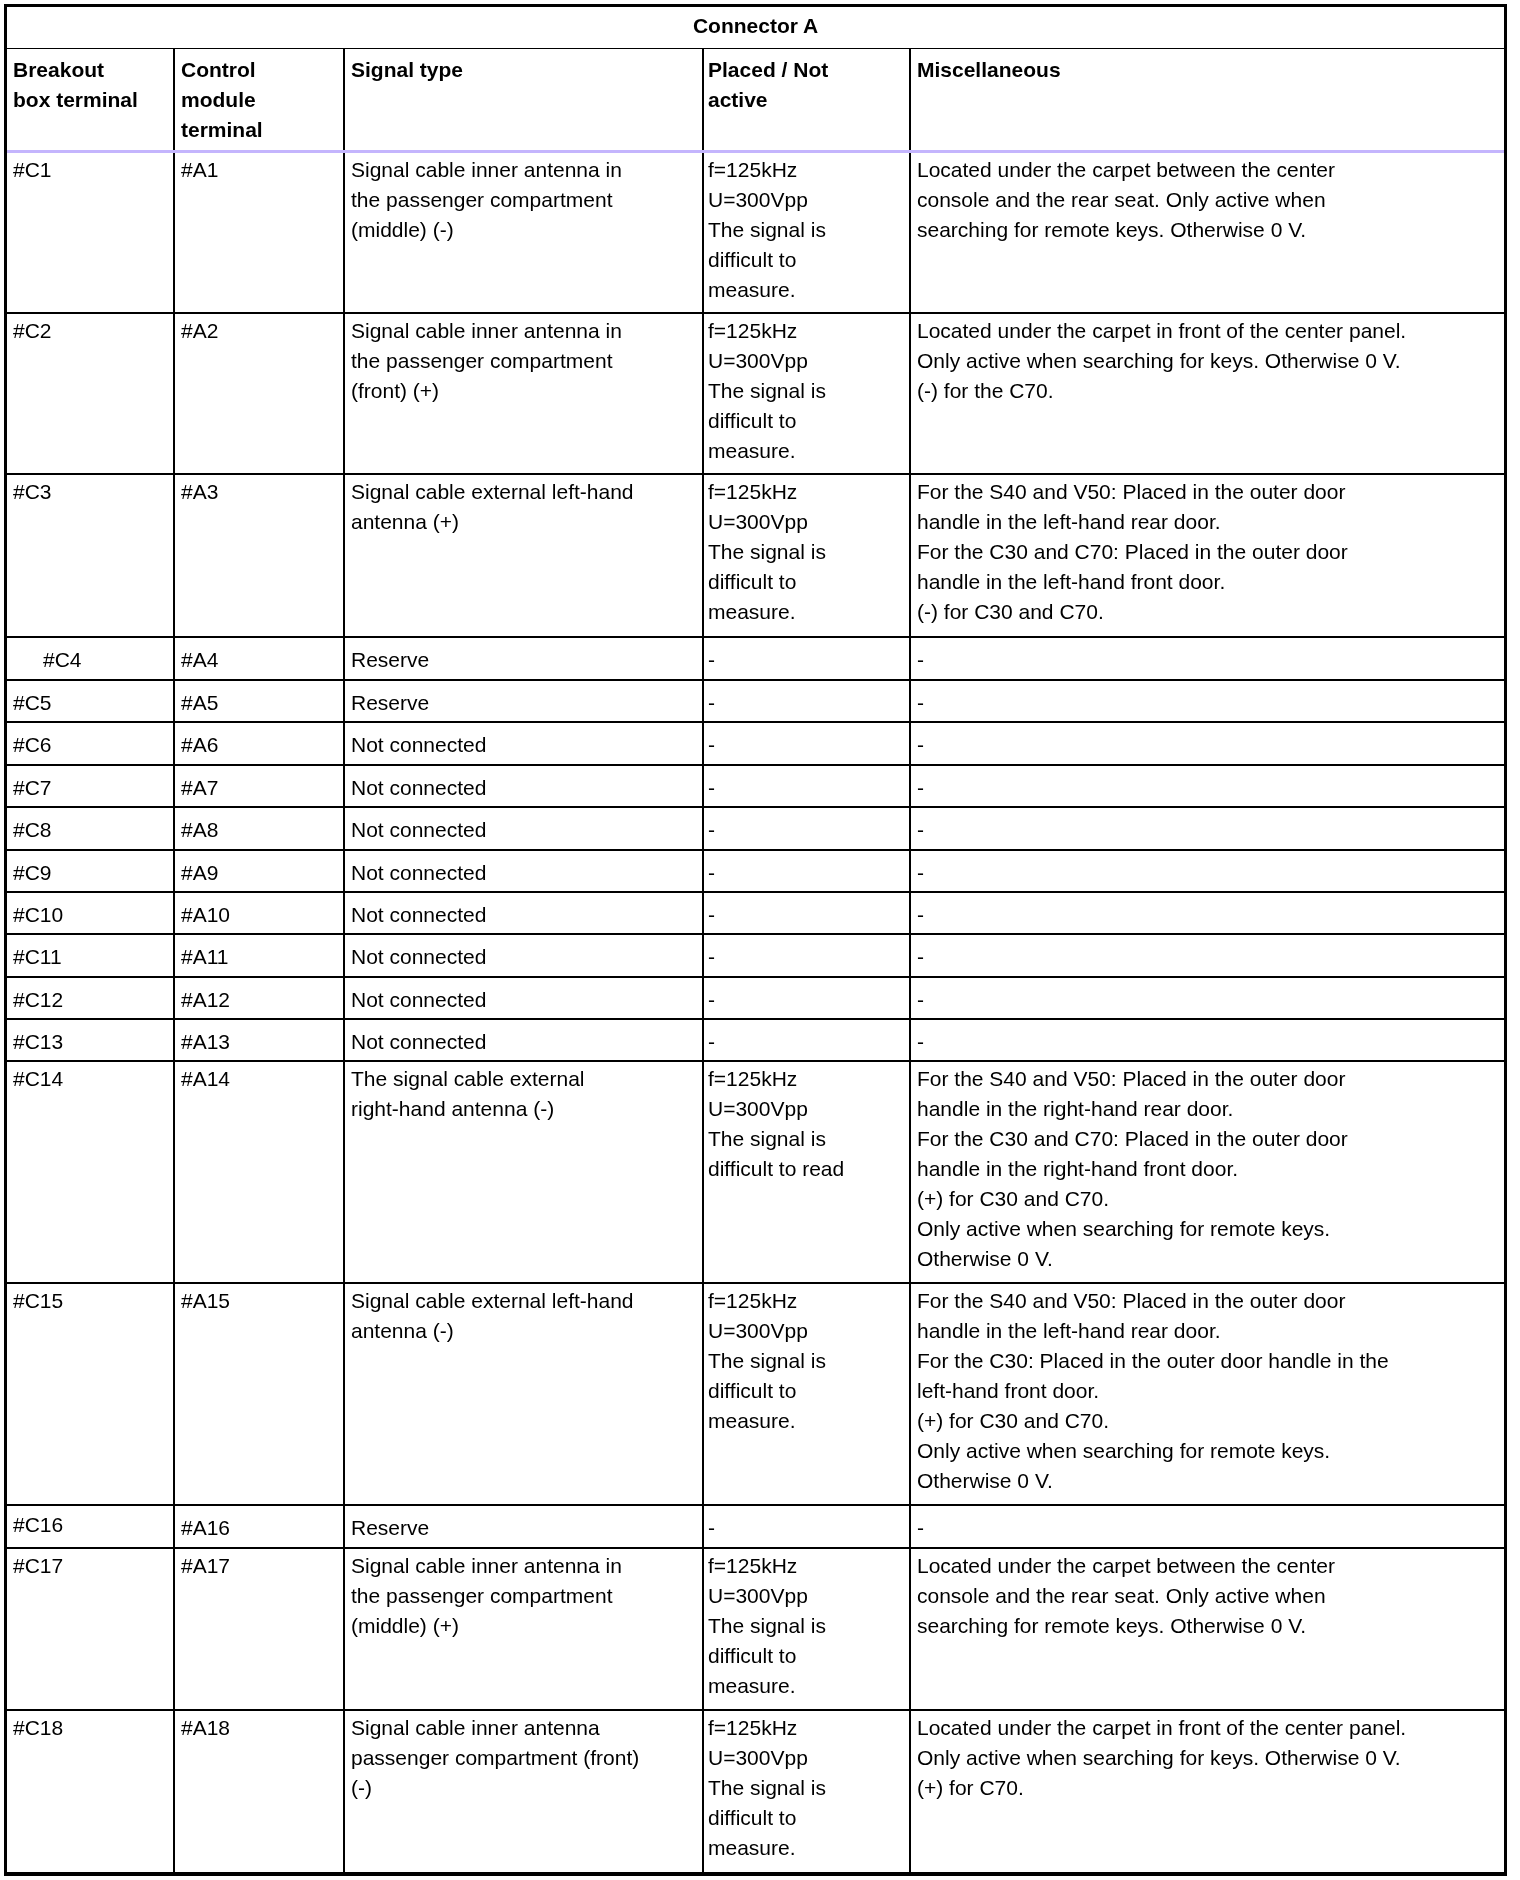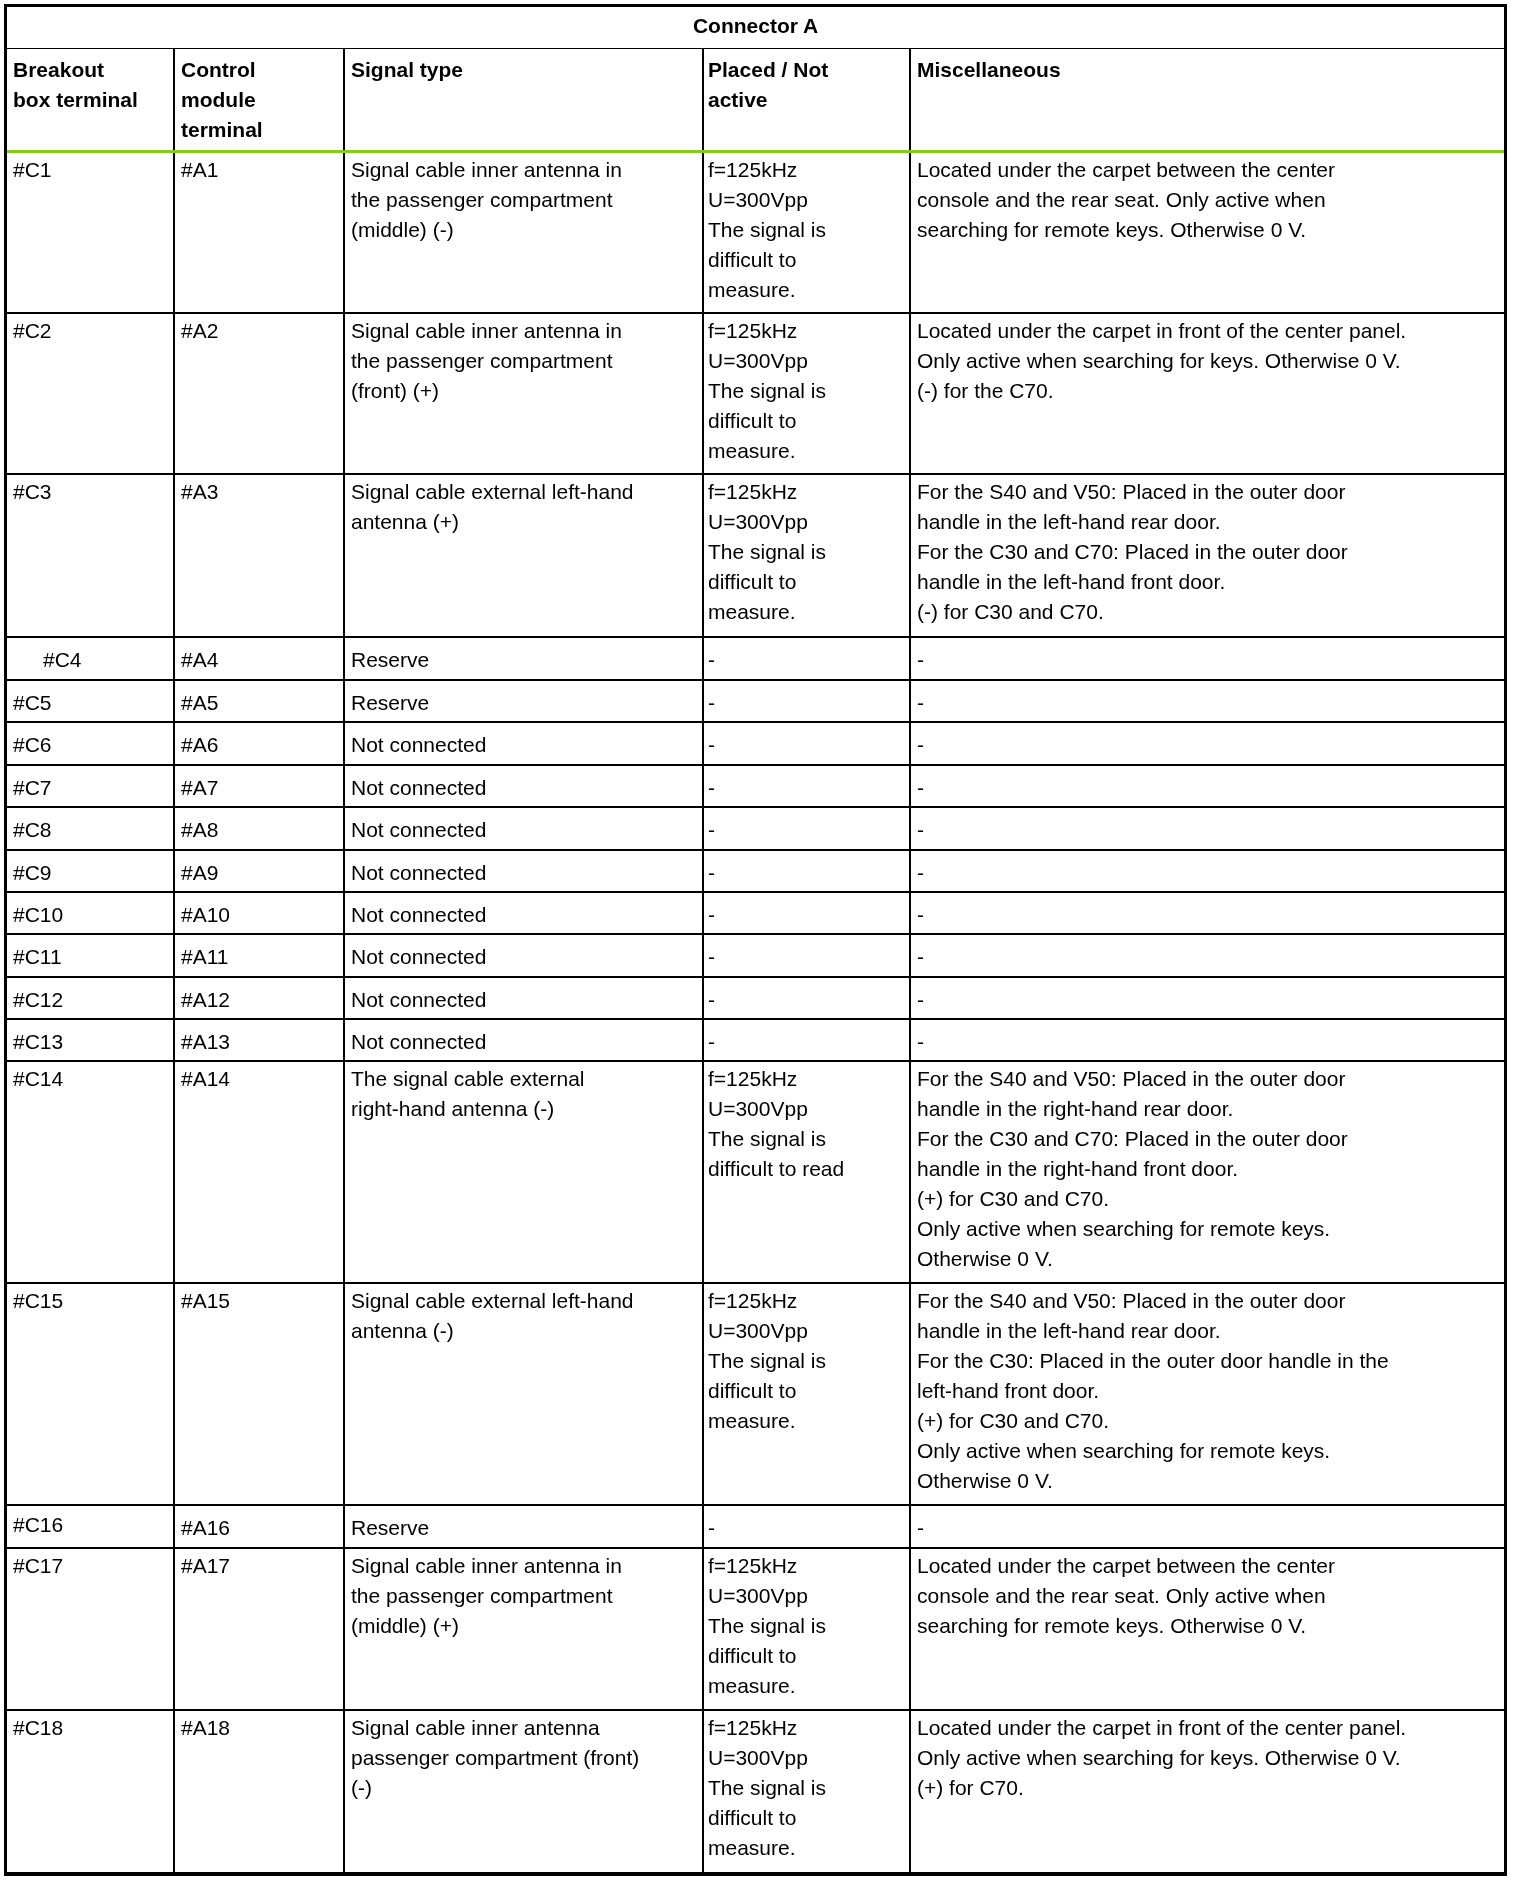--- a/index.html
+++ b/index.html
@@ -9,21 +9,21 @@
          box-sizing: border-box; border: 3px solid #000; }
   table { border-collapse: collapse; table-layout: fixed; width: 1497px; }
   td, th { border: 2px solid #000; vertical-align: top; text-align: left;
            font-size: 21px; line-height: 30px; padding: 2px 6px 0 6px;
            overflow: hidden; box-sizing: border-box; }
   tr > :first-child { border-left: none; }
   tr > :last-child { border-right: none; }
   .title td { text-align: center; font-weight: bold; height: 41px; border-top: none;
               border-bottom: 1px solid #000; padding-top: 4px; }
   .head th { font-weight: bold; height: 103px; border-top: 1px solid #000;
-             border-bottom: 3px solid #84cc16; padding-top: 6px; }
+             border-bottom: 3px solid #c4b5fd; padding-top: 6px; }
   .c4 { padding-left: 4px; }
   .lbl { white-space: pre-line; display: block; }
 </style>
 </head>
 <body>
 
 <div id="doc">
   <table>
     <colgroup>
       <col style="width:167px">

